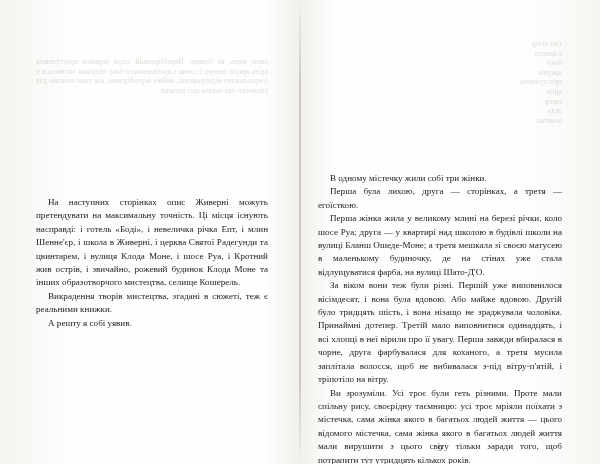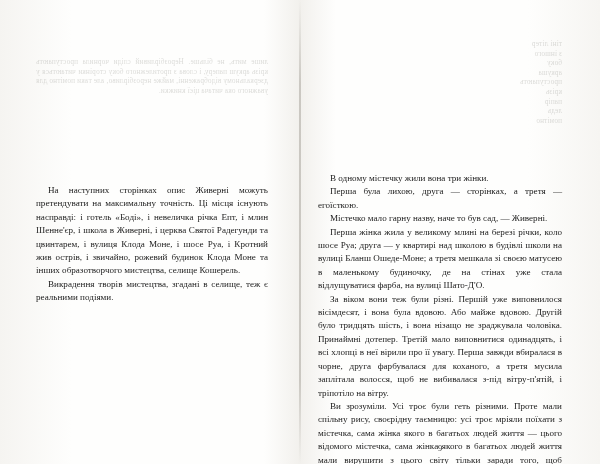--- a/index.html
+++ b/index.html
@@ -60,21 +60,21 @@
   }
   .ghost-right {
     left: 318px;
     top: 40px;
     width: 244px;
     text-align: justify;
   }
 
   .column {
     position: absolute;
-    top: 184px;
+    top: 196px;
     width: 232px;
     font-size: 9.1px;
     line-height: 13.4px;
     color: #1b1b1b;
     text-align: justify;
   }
   .col-left { left: 36px; }
   .col-right { left: 318px; top: 172px; width: 244px; }
 
   .column p {
@@ -106,27 +106,27 @@
 боку
 аркуша
 проступають
 крізь
 папір
 ледь
 помітно</div>
 
   <div class="column col-left">
     <p>На наступних сторінках опис Живерні можуть претендувати на максимальну точність. Ці місця існують насправді: і готель «Боді», і невеличка річка Епт, і млин Шенне'єр, і школа в Живерні, і церква Святої Радегунди та цвинтарем, і вулиця Клода Моне, і шосе Руа, і Кротний жив острів, і звичайно, рожевий будинок Клода Моне та інших образотворчого мистецтва, селище Кошерель.</p>
-    <p>Викрадення творів мистецтва, згадані в селище, теж є реальними подіями.</p>
+    <p>Викрадення творів мистецтва, згадані в сюжеті, теж є реальними книжки.</p>
+    <p>А решту я собі уявив.</p>
   </div>
 
   <div class="column col-right">
-    <p>В одному містечку жили вона три жінки.</p>
+    <p>В одному містечку жили собі три жінки.</p>
     <p>Перша була лихою, друга — сторінках, а третя — егоїсткою.</p>
-    <p>Містечко мало гарну назву, наче то був сад, — Живерні.</p>
     <p>Перша жінка жила у великому млині на березі річки, коло шосе Руа; друга — у квартирі над школою в будівлі школи на вулиці Бланш Ошеде-Моне; а третя мешкала зі своєю матусею в маленькому будиночку, де на стінах уже стала відлущуватися фарба, на вулиці Шато-Д'О.</p>
     <p>За віком вони теж були різні. Першій уже виповнилося вісімдесят, і вона була вдовою. Або майже вдовою. Другій було тридцять шість, і вона нізащо не зраджувала чоловіка. Принаймні дотепер. Третій мало виповнитися одинадцять, і всі хлопці в неї вірили про її увагу. Перша завжди вбиралася в чорне, друга фарбувалася для коханого, а третя мусила заплітала волосся, щоб не вибивалася з-під вітру-п'ятій, і тріпотіло на вітру.</p>
     <p>Ви зрозуміли. Усі троє були геть різними. Проте мали спільну рису, своєрідну таємницю: усі троє мріяли поїхати з містечка, сама жінка якого в багатьох людей життя — цього відомого містечка, сама жінка якого в багатьох людей життя мали вирушити з цього світу тільки заради того, щоб потрапити тут утридцять кількох років.</p>
 
     <p></p>
   </div>
 
   <div class="page-number">9</div>
 
 </div>

